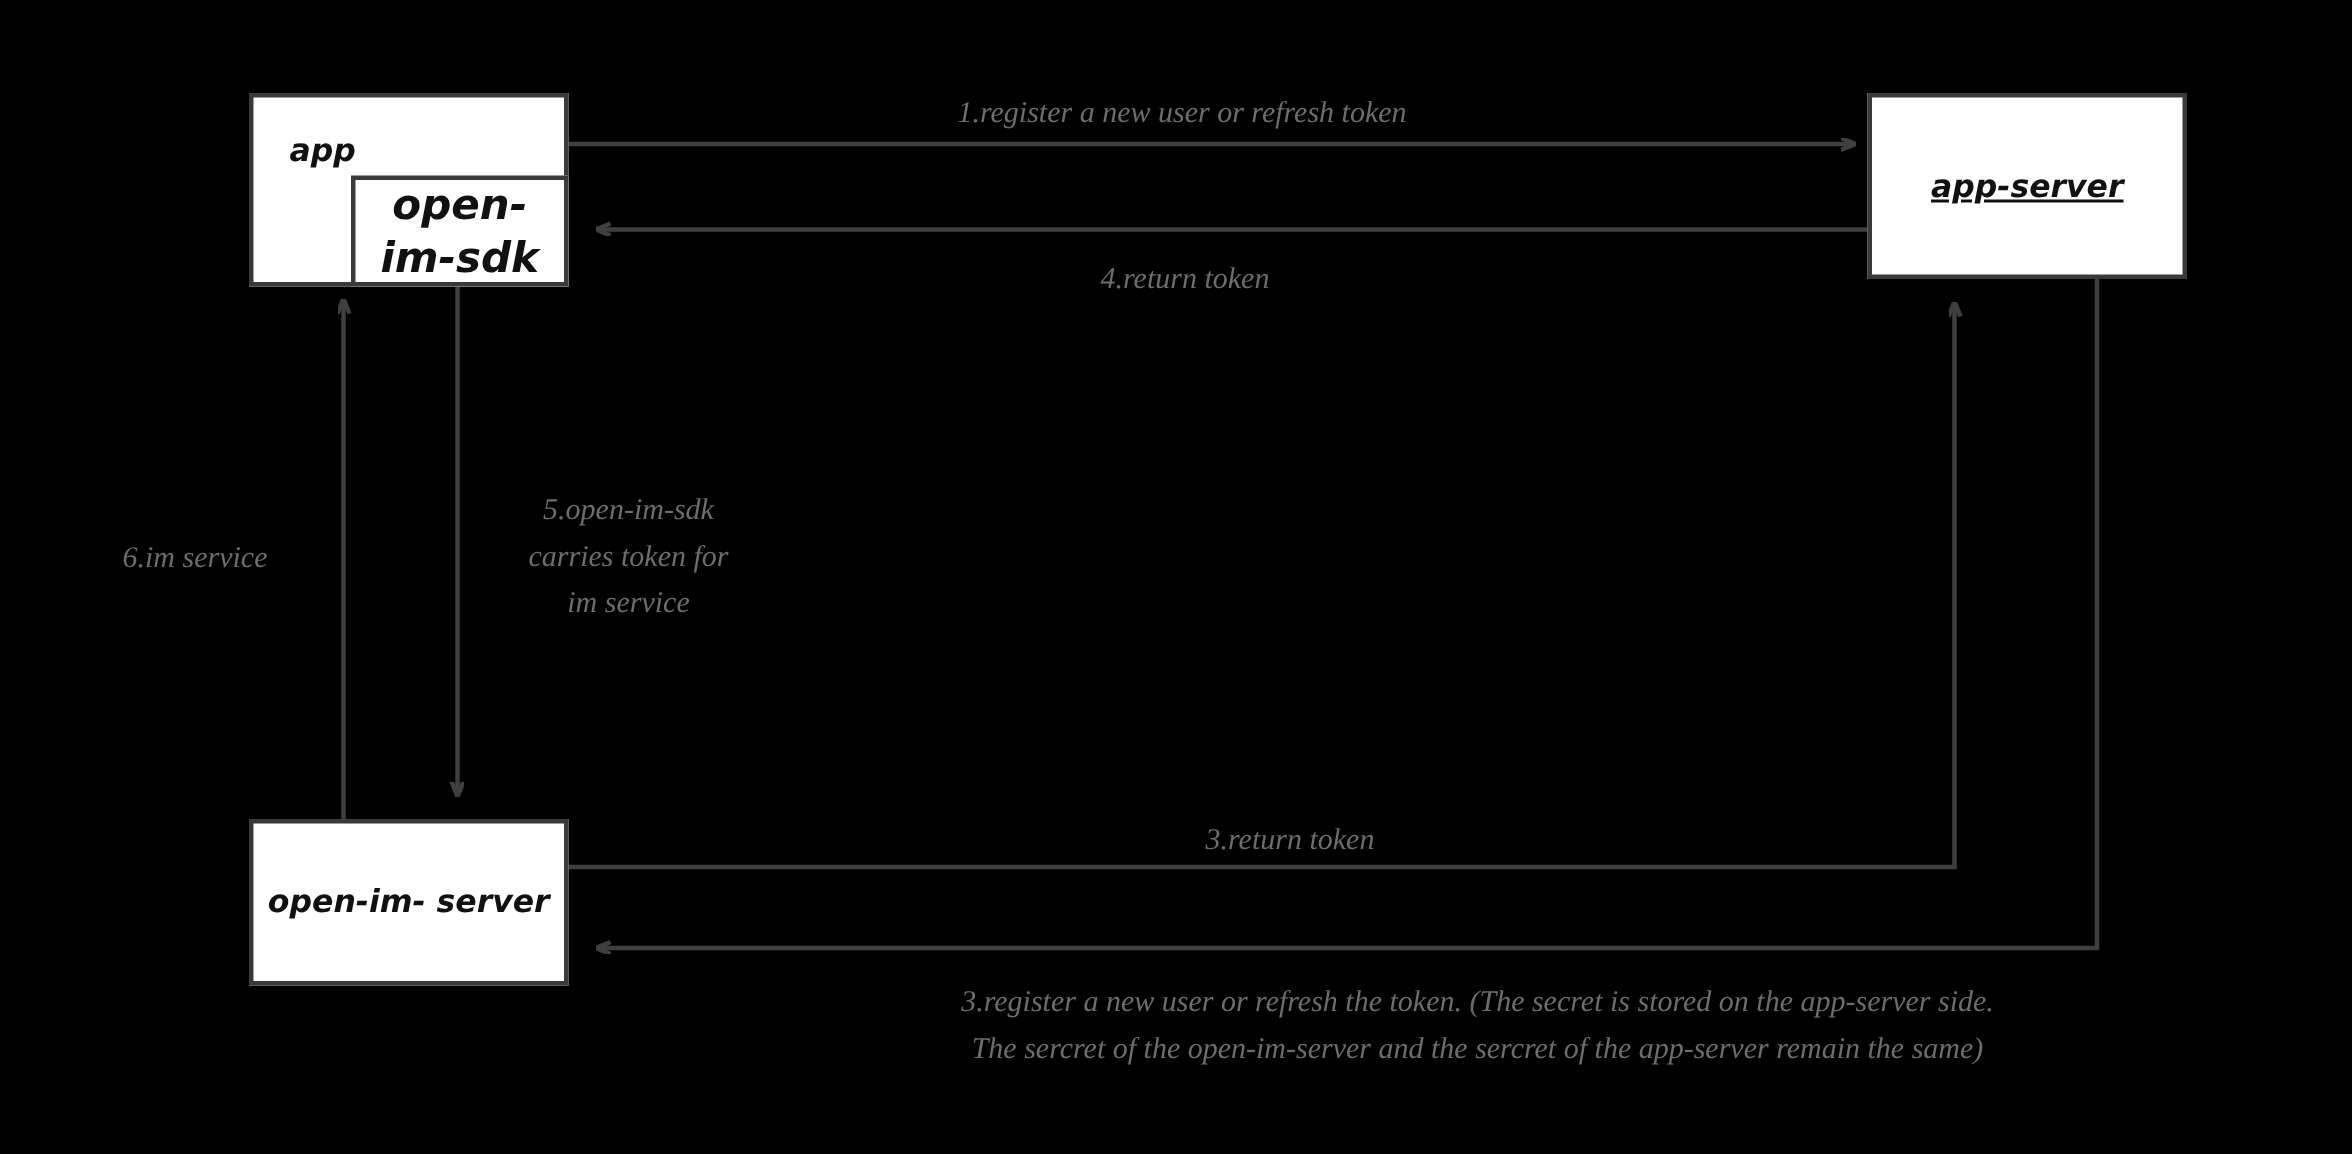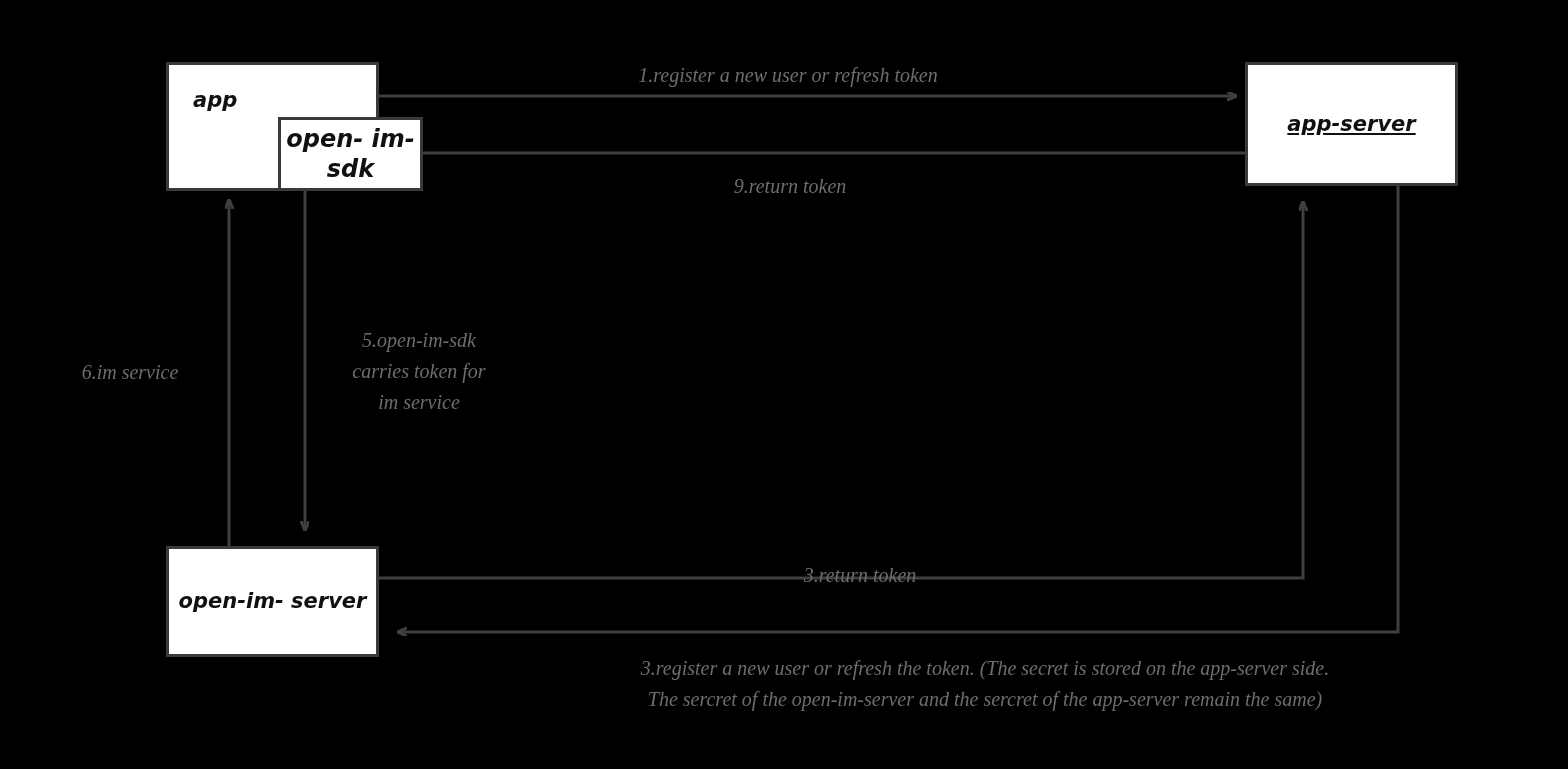--- a/index.html
+++ b/index.html
@@ -26,22 +26,21 @@
     justify-content: center;
     text-align: center;
     color: #111111;
     font-weight: bold;
     font-style: italic;
     font-size: 21px;
     line-height: 1.25;
     z-index: 3;
   }
   .node.small {
-    font-size: 24px;
-    margin-left: 44px;
+    font-size: 28px;
   }
   .label {
     position: absolute;
     color: #6d6d6d;
     font-style: italic;
     font-size: 20px;
     line-height: 1.55;
     white-space: pre-line;
     z-index: 2;
     font-family: Liberation Serif, serif;
@@ -99,26 +98,26 @@
     <span>app-server</span>
   </div>
 
   <div class="node" style="left:166px; top:546px; width:213px; height:111px;">
     <span>open-im-
 server</span>
   </div>
 
   <div class="label center" style="left:480px; top:60px; width:616px;">1.register a new user or refresh token</div>
 
-  <div class="label center" style="left:570px; top:171px; width:440px;">9.return token</div>
+  <div class="label center" style="left:570px; top:171px; width:440px;">4.return token</div>
 
   <div class="label center" style="left:313px; top:325px; width:212px;">5.open-im-sdk
 carries token for
 im service</div>
 
   <div class="label center" style="left:40px; top:357px; width:180px;">6.im service</div>
 
-  <div class="label center" style="left:620px; top:545px; width:480px;margin-top:15px;">3.return token</div>
+  <div class="label center" style="left:620px; top:545px; width:480px;">3.return token</div>
 
   <div class="label center" style="left:430px; top:653px; width:1110px;">3.register a new user or refresh the token. (The secret is stored on the app-server side.
 The sercret of the open-im-server and the sercret of the app-server remain the same)</div>
 
 </div>
 
 </body></html>

